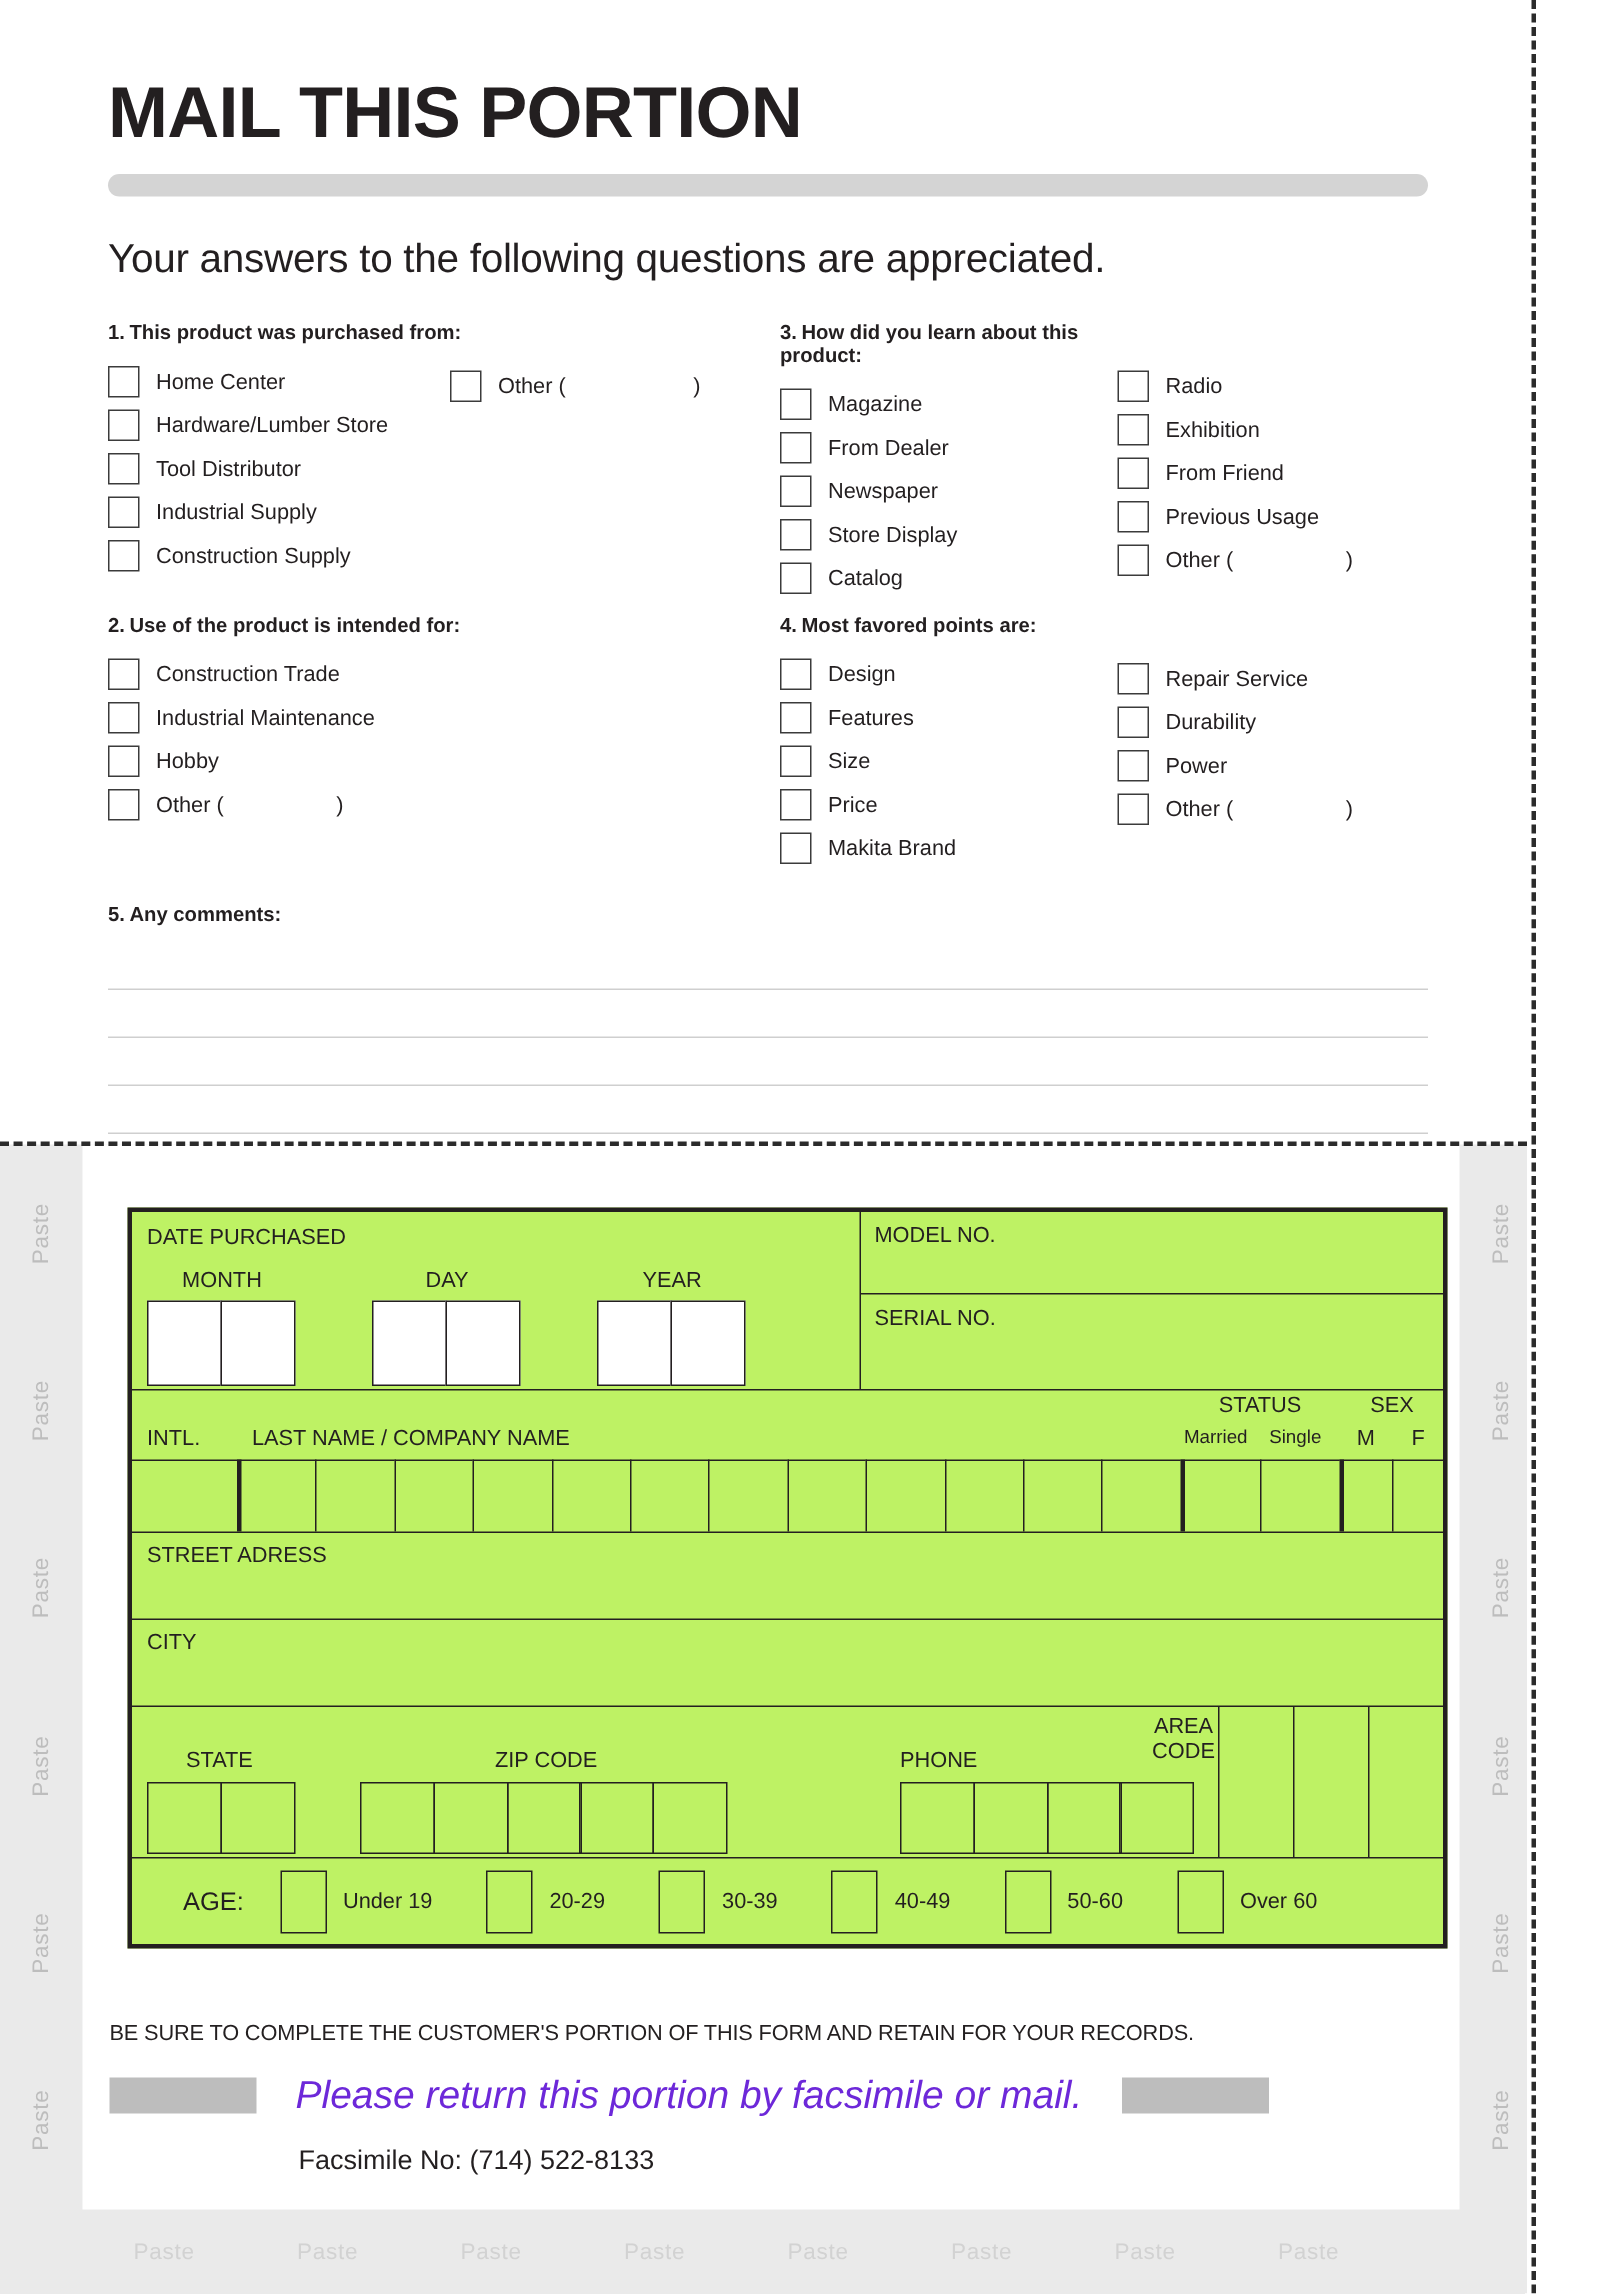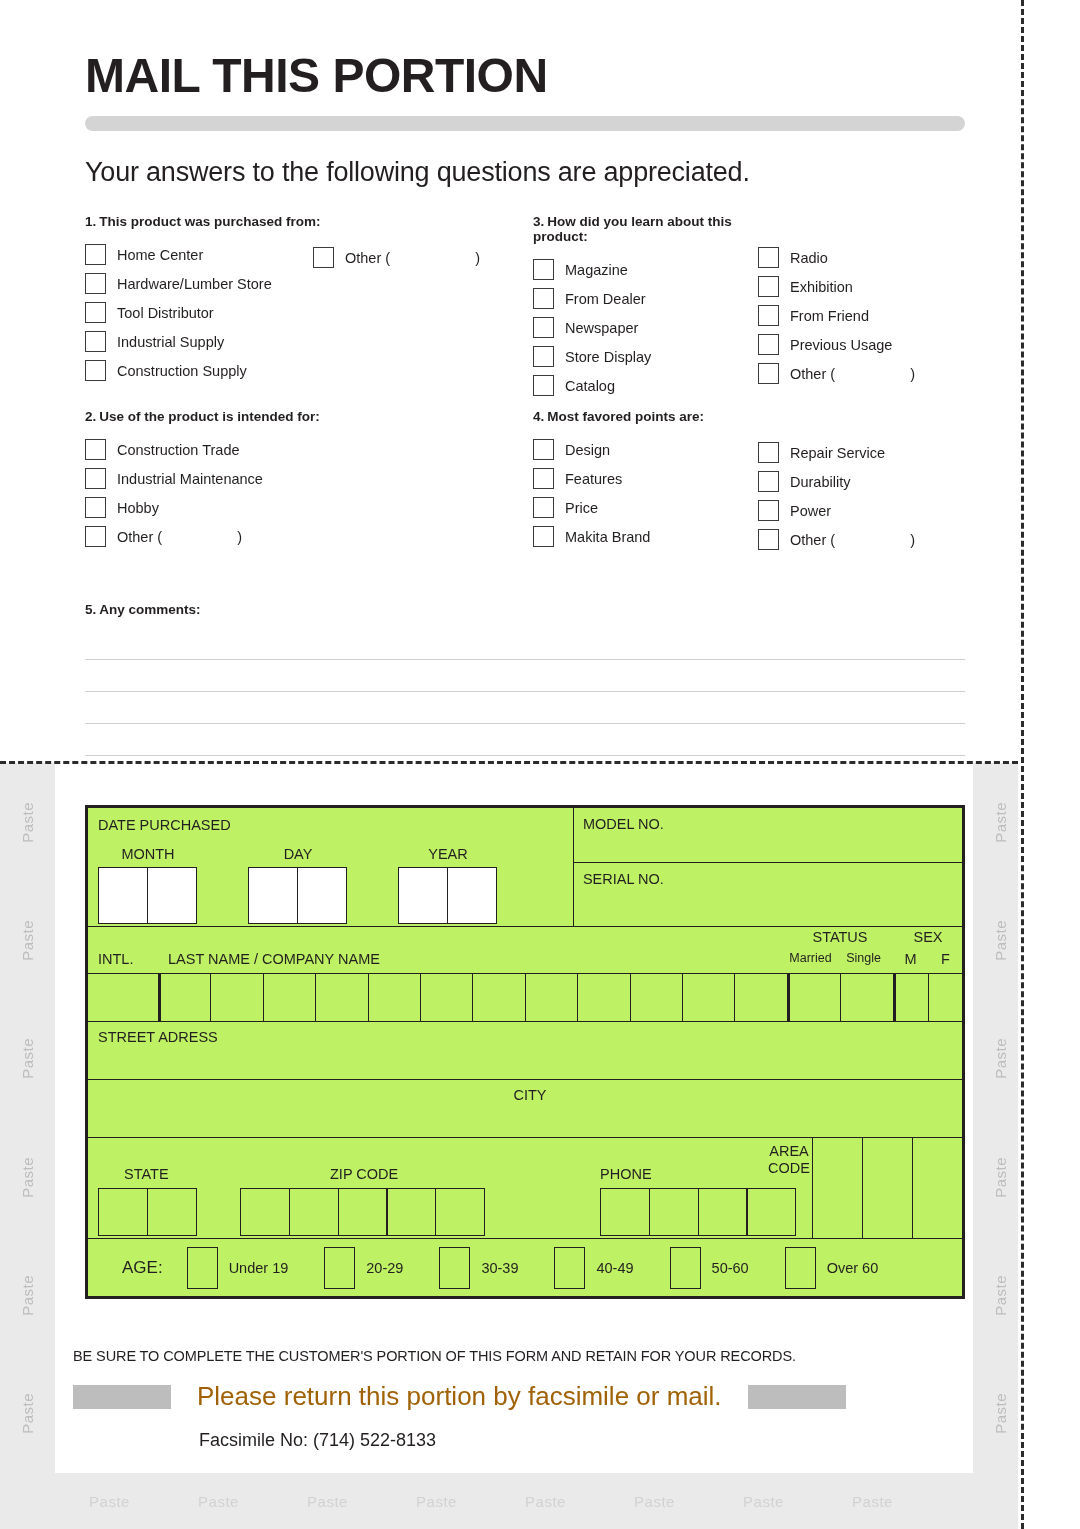--- a/index.html
+++ b/index.html
@@ -14,21 +14,21 @@
 
   
   .vcut{
     position:absolute;left:1021px;top:0;width:0;height:1529px;
     border-left:3px dashed #2b2b2b;
     z-index:40;
   }
 
   
   .top-portion{
-    position:absolute;left:13px;top:0;width:1018px;height:762px;
+    position:absolute;left:0;top:0;width:1018px;height:762px;
     background:#ffffff;
   }
   .inner{position:absolute;left:72px;top:0;width:880px;}
 
   .title{
     font-size:48px;font-weight:bold;letter-spacing:-0.5px;
     margin:0;padding-top:52px;line-height:1.0;color:#231f20;
   }
   .rule{
     margin-top:16px;height:15px;border-radius:8px;background:#d4d4d4;
@@ -145,21 +145,21 @@
   .age-row{height:57px;display:flex;align-items:center;padding-left:34px;}
   .age-lbl{font-size:17px;margin-right:24px;}
   .age-opt{display:flex;align-items:center;margin-right:36px;}
   .age-box{width:31px;height:42px;border:1.2px solid #231f20;box-sizing:border-box;}
   .age-txt{font-size:14.5px;margin-left:11px;white-space:nowrap;}
 
   
   .note{position:absolute;left:18px;top:585px;font-size:14.5px;color:#231f20;letter-spacing:-0.1px;}
   .return-line{position:absolute;left:18px;top:618px;width:880px;display:flex;align-items:center;}
   .gbar{width:98px;height:24px;background:#bdbdbd;flex:none;}
-  .return-txt{font-size:26px;margin:0 26px;color:#a16207;white-space:nowrap;}
+  .return-txt{font-size:26px;margin:0 26px;color:#6d28d9;white-space:nowrap;font-style:italic;}
   .fax{position:absolute;left:144px;top:667px;font-size:18px;color:#231f20;}
 </style>
 </head>
 <body>
 
 <div class="top-portion">
   <div class="inner">
 
     <h1 class="title">MAIL THIS PORTION</h1>
     <div class="rule"></div>
@@ -276,20 +276,24 @@
         <div class="qhead">
           <span class="num">4.</span><span>Most favored points are:</span>
         </div>
         <div class="opt">
             <span class="cb"></span>
             <span class="lbl">Design</span>
           </div>
         <div class="opt">
             <span class="cb"></span>
             <span class="lbl">Features</span>
+          </div>
+        <div class="opt">
+            <span class="cb"></span>
+            <span class="lbl">Size</span>
           </div>
         <div class="opt">
             <span class="cb"></span>
             <span class="lbl">Price</span>
           </div>
         <div class="opt">
             <span class="cb"></span>
             <span class="lbl">Makita Brand</span>
           </div>
       </div>
@@ -426,21 +430,21 @@
         </div>
       </div>
 
       <div class="frow">
         <div class="simple-row" style="width:100%;">
           <span class="flabel">STREET ADRESS</span>
         </div>
       </div>
 
       <div class="frow">
-        <div class="simple-row" style="width:100%;text-align:center;">
+        <div class="simple-row" style="width:100%;">
           <span class="flabel">CITY</span>
         </div>
       </div>
 
       <div class="frow szp">
         <span class="szp-cap" style="left:36px;top:28px;">STATE</span>
         <span class="szp-cap" style="left:242px;top:28px;">ZIP CODE</span>
         <span class="szp-cap" style="left:512px;top:28px;">PHONE</span>
         <span class="szp-cap" style="left:676px;top:5px;width:50px;text-align:center;line-height:1.2;">
           <span>AREA</span><br>

